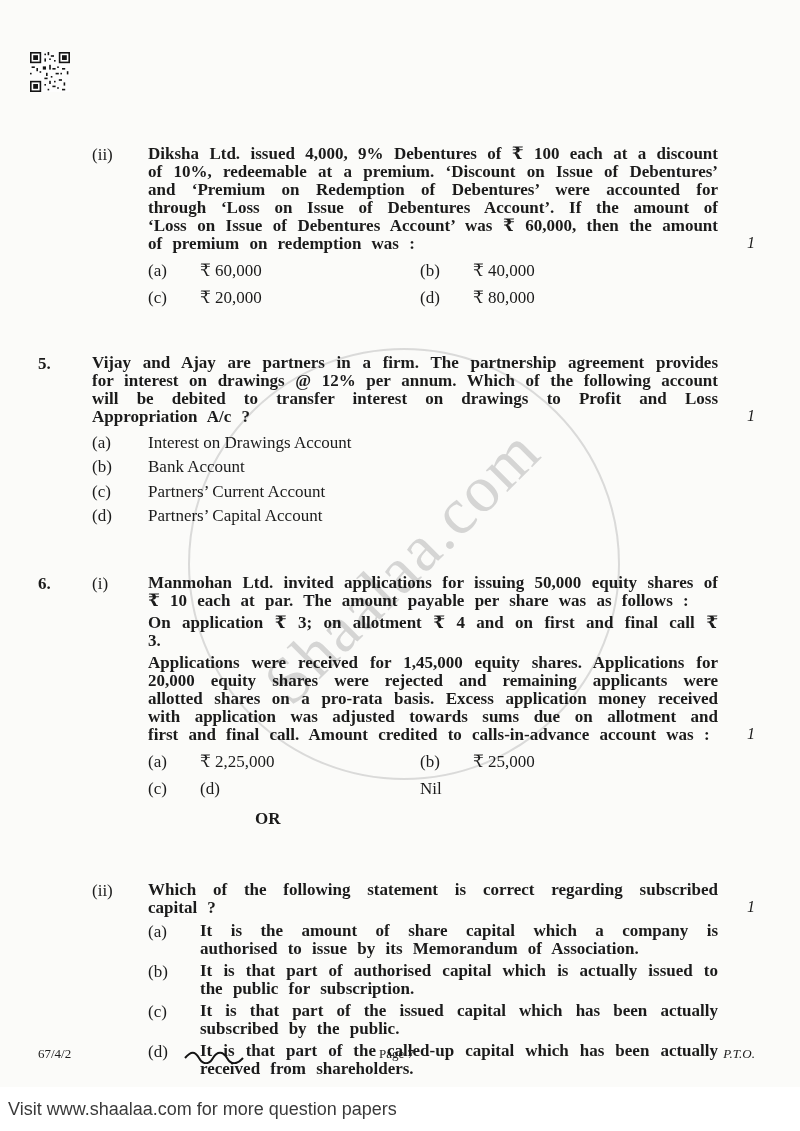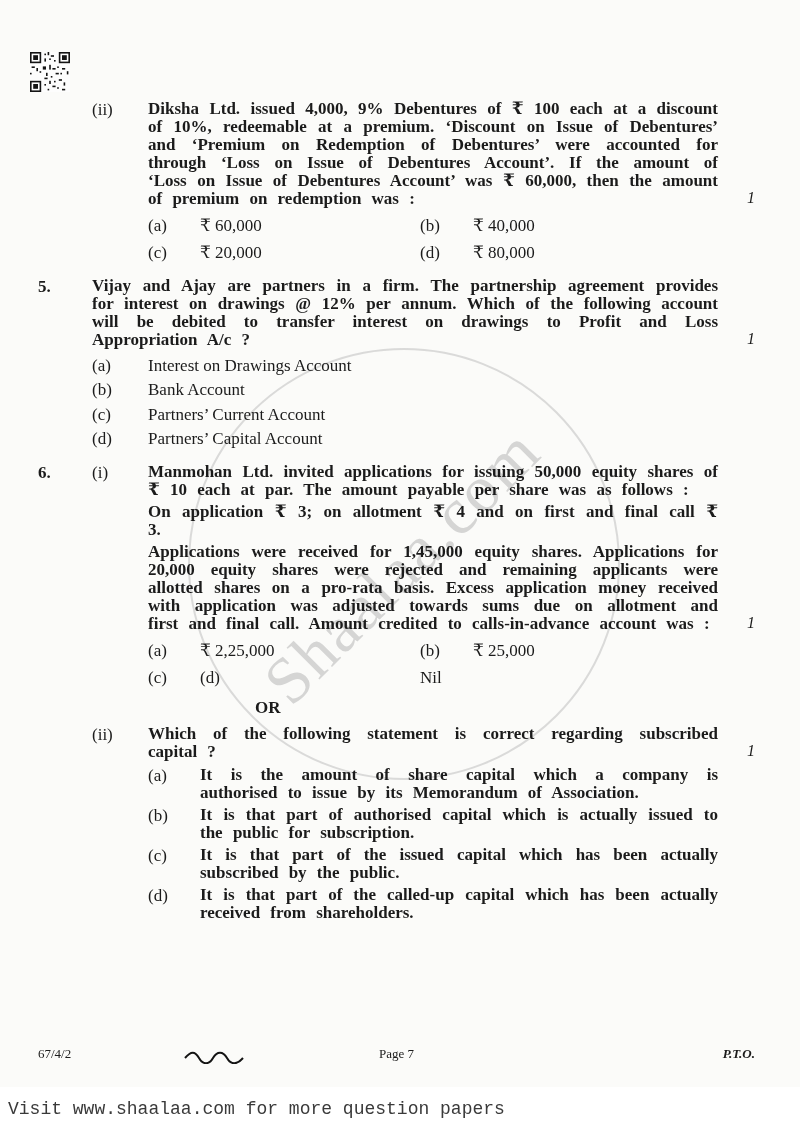--- a/index.html
+++ b/index.html
@@ -17,21 +17,21 @@
   .wm-text {
     position:absolute; left:402px; top:566px; z-index:0;
     transform:translate(-50%,-50%) rotate(-45deg);
     font-size:66px; letter-spacing:2px; color:#bdbdbd; opacity:.6;
     white-space:nowrap;
   }
   
   .qr { position:absolute; left:30px; top:52px; z-index:2; }
   
   .content { position:absolute; left:38px; top:100px; width:717px; z-index:1; }
-  .q { display:grid; }
+  .q { display:grid;margin-top:45px; }
   .q3 { grid-template-columns:54px 56px 1fr; }
   .q2 { grid-template-columns:54px 1fr; }
   .qnum { font-weight:bold; }
   p { margin:0; line-height:18px;font-weight:bold; }
   .just { text-align:justify; word-spacing:6px; padding-right:37px; }
   .para-wrap { position:relative; }
   .marks { position:absolute; right:0; bottom:1px; font-style:italic; font-size:16px; }
   .mt4 { margin-top:4px; }
   .opts2 {
     display:grid; grid-template-columns:52px 220px 53px 1fr;
@@ -50,26 +50,26 @@
   .mb-b { margin-bottom:11px; }
   .mb-c { margin-bottom:0; }
   
   .footer {
     position:absolute; left:38px; top:1046px; width:717px; height:24px;
     font-size:13px; z-index:2;
   }
   .f-code { position:absolute; left:0; top:0; }
   .f-squiggle { position:absolute; left:145px; top:4px; }
   .f-page { position:absolute; left:50%; top:0; transform:translateX(-50%); }
-  .f-pto { position:absolute; right:0; top:0; font-weight:bold; font-style:italic; }
+  .f-pto { position:absolute; right:0; top:0; font-weight:normal; font-style:italic; }
   
   .bottombar {
     position:absolute; left:0; right:0; bottom:0; height:44px; background:#ffffff;
     display:flex; align-items:center; padding-left:8px; box-sizing:border-box;
-    font-family:Liberation Mono, monospace; font-size:18px; color:#3a3a3a;
+    font-family:Liberation Sans, sans-serif; font-size:18px; color:#3a3a3a;
     z-index:3;
   }
 </style>
 </head>
 <body>
 
 <div class="page">
 
   <div class="wm-circle"></div>
   <div class="wm-text">Shaalaa.com</div>

